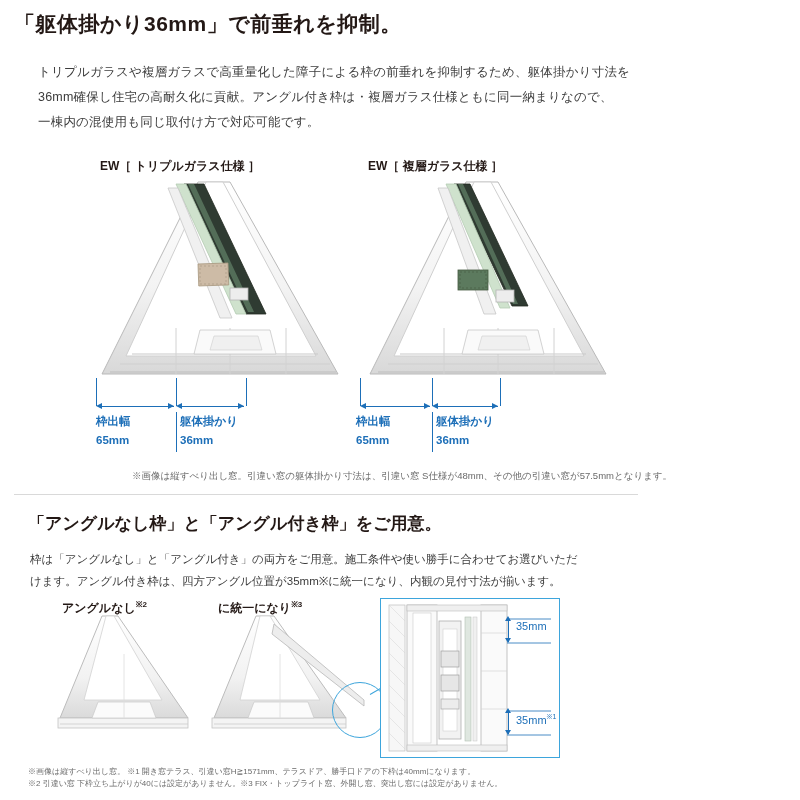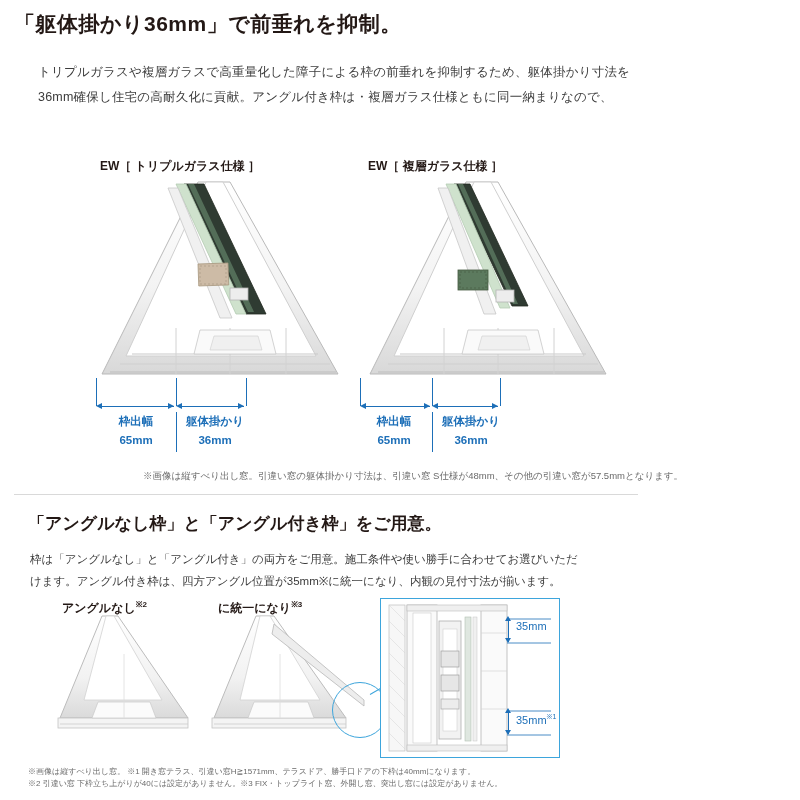--- a/index.html
+++ b/index.html
@@ -71,21 +71,21 @@
     border-top: 3px solid transparent;
     border-bottom: 3px solid transparent;
   }
   .dim-arrowL { border-right: 6px solid #1d6fb8; }
   .dim-arrowR { border-left: 6px solid #1d6fb8; }
   .dim-label {
     position: absolute;
     color: #1d6fb8;
     font-size: 11.5px;
     font-weight: bold;
-    text-align: center;
+    text-align: left;
     white-space: nowrap;
   }
   .dim-sep {
     position: absolute;
     width: 1px;
     background: #1d6fb8;
   }
 
   .note-small {
     position: absolute;
@@ -156,20 +156,21 @@
 </head>
 <body>
 
 <div class="page">
 
   <div class="sec1-title">「躯体掛かり36mm」で前垂れを抑制。</div>
 
   <div class="sec1-body">
     <div>トリプルガラスや複層ガラスで高重量化した障子による枠の前垂れを抑制するため、躯体掛かり寸法を</div>
     <div>36mm確保し住宅の高耐久化に貢献。アングル付き枠は・複層ガラス仕様ともに同一納まりなので、</div>
+    <div>一棟内の混使用も同じ取付け方で対応可能です。</div>
   </div>
 
   <div class="cap" style="left:100px; top:158px;">EW［ トリプルガラス仕様 ］</div>
   <div class="cap" style="left:368px; top:158px;">EW［ 複層ガラス仕様 ］</div>
 
   <div class="draw" style="left:80px; top:178px;">
     <svg width="270" height="200" viewBox="0 0 270 200">
       <defs>
         <linearGradient id="frameG1" x1="0" y1="0" x2="0" y2="1">
           <stop offset="0%" stop-color="#ffffff"></stop>
@@ -262,21 +263,21 @@
   <div class="dim-line" style="left:434px; top:406px; width:64px;"></div>
   <div class="dim-arrowL" style="left:432px; top:403px;"></div>
   <div class="dim-arrowR" style="left:492px; top:403px;"></div>
 
   <div class="dim-label" style="left:356px; top:414px; width:76px;">枠出幅</div>
   <div class="dim-label" style="left:356px; top:434px; width:76px;">65mm</div>
   <div class="dim-sep" style="left:432px; top:412px; height:40px;"></div>
   <div class="dim-label" style="left:436px; top:414px; width:70px;">躯体掛かり</div>
   <div class="dim-label" style="left:436px; top:434px; width:70px;">36mm</div>
 
-  <div class="note-small" style="left:143px; top:470px;">※画像は縦すべり出し窓。引違い窓の躯体掛かり寸法は、引違い窓 S仕様が48mm、その他の引違い窓が57.5mmとなります。</div>
+  <div class="note-small" style="left:132px; top:470px;">※画像は縦すべり出し窓。引違い窓の躯体掛かり寸法は、引違い窓 S仕様が48mm、その他の引違い窓が57.5mmとなります。</div>
 
   <div class="divider-hair" style="top:494px;"></div>
 
   <div class="sec2-title">「アングルなし枠」と「アングル付き枠」をご用意。</div>
 
   <div class="sec2-body">
     <div>枠は「アングルなし」と「アングル付き」の両方をご用意。施工条件や使い勝手に合わせてお選びいただ</div>
     <div>けます。アングル付き枠は、四方アングル位置が35mm※に統一になり、内観の見付寸法が揃います。</div>
   </div>
 

